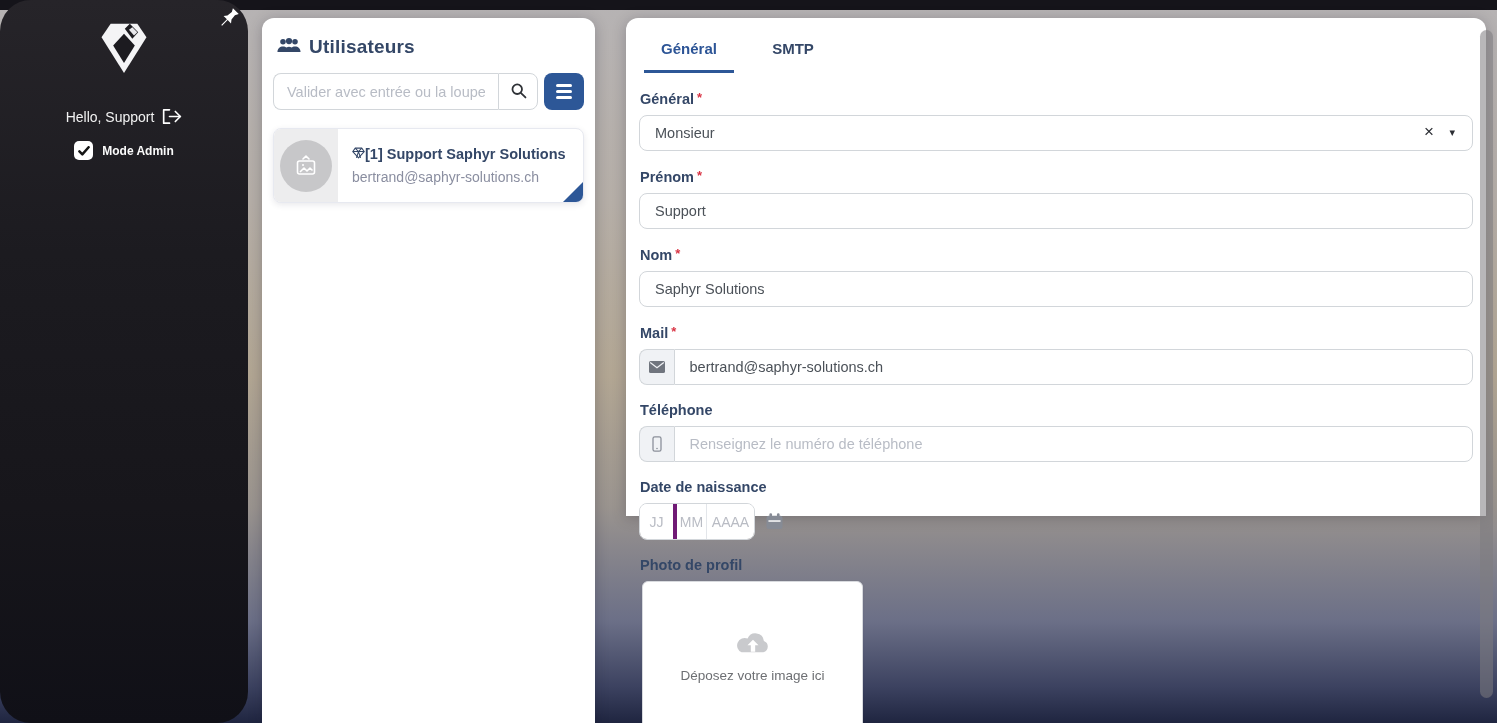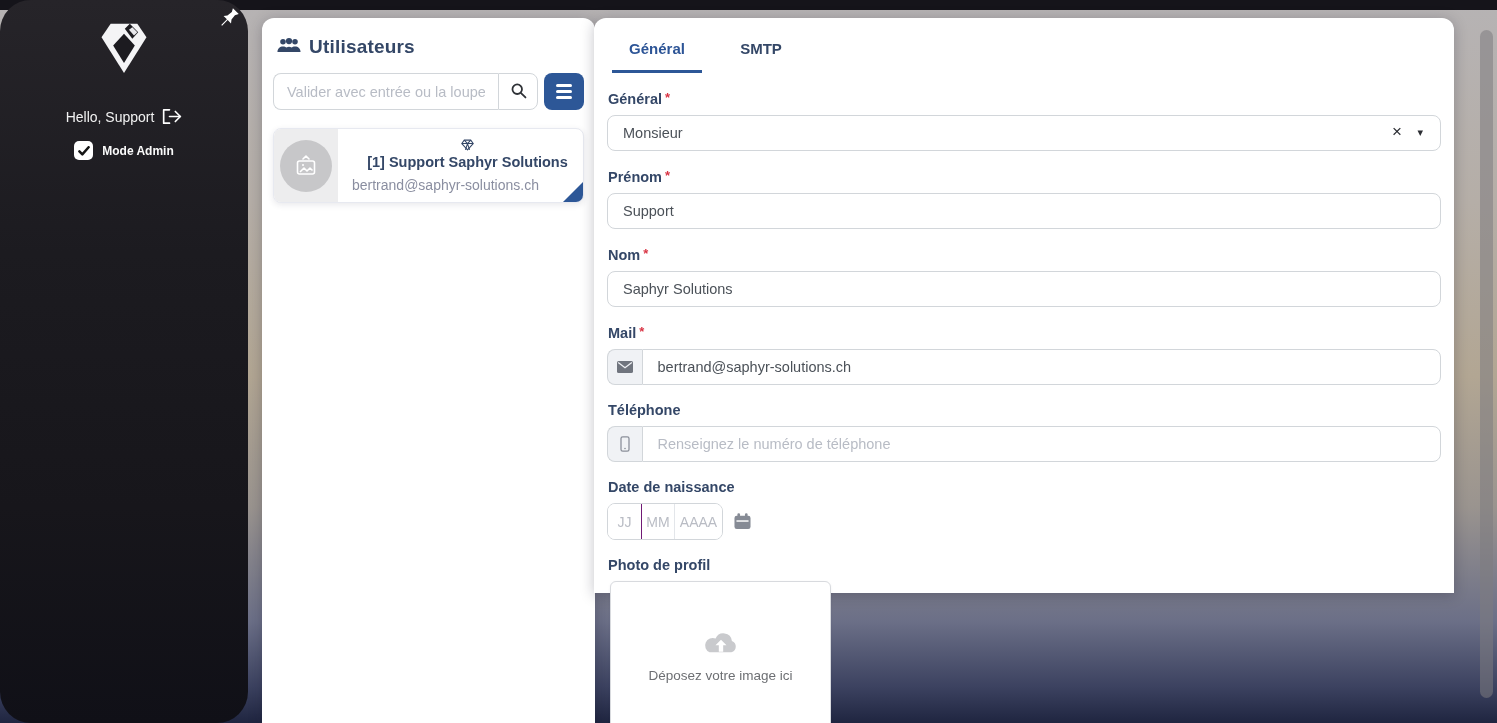--- a/index.html
+++ b/index.html
@@ -78,29 +78,29 @@
     border:1px solid #e7e9f0; border-radius:8px;
     box-shadow:0 2px 6px rgba(40,40,70,.10);
     display:flex; overflow:hidden; cursor:pointer; background:#fff;
   }
   .avatar-strip { width:64px; background:#ededee; display:flex; align-items:center; justify-content:center; }
   .avatar-circle {
     width:52px; height:52px; border-radius:50%; background:#c7c7c9;
     display:flex; align-items:center; justify-content:center;
   }
   .user-card-body { flex:1; display:flex; flex-direction:column; justify-content:center; padding-left:14px; gap:7px; }
-  .user-card-title { display:flex; align-items:center; font-size:14.5px; font-weight:700; color:#344767;flex-direction:column; }
+  .user-card-title { display:flex; align-items:center; font-size:14.5px; font-weight:700; color:#344767; }
   .user-card-email { font-size:14px; color:#8a8ea0; }
   .card-fold {
     position:absolute; right:0; bottom:0; width:0; height:0;
     border-left:20px solid transparent; border-bottom:20px solid #2d5797;
   }
 
   
-  .detail-panel { left:594px; width:860px; height:575px; padding:14px 12px 0 12px; }
+  .detail-panel { left:626px; width:860px; height:498px; padding:14px 12px 0 12px; }
   .tabs { display:flex; padding-left:6px; }
   .tab {
     width:90px; text-align:center; padding:8px 0 13px;
     font-size:15px; font-weight:700; color:#344767; cursor:pointer;
     border-bottom:3px solid transparent; margin-right:14px;
   }
   .tab.active { color:#2c5496; border-bottom-color:#2d5797; }
 
   .form { padding:0 1px; }
   .field-label {
@@ -138,21 +138,21 @@
   .date-row { display:flex; align-items:center; margin-bottom:0; }
   .date-group {
     display:inline-flex; border:1px solid #d2d6da; border-radius:8px; overflow:hidden; height:37px;
   }
   .date-cell {
     border:none; outline:none; text-align:center; font-size:14px; color:#4b5158;
     font-family:"Liberation Sans", sans-serif; background:#fff;
   }
   .date-cell::placeholder { color:#b9bcc4; }
   .date-cell.d { width:33px; }
-  .date-cell.m { width:33px; border-left:1px solid #701a75; }
+  .date-cell.m { width:33px; border-left:4px solid #701a75; }
   .date-cell.y { width:48px; border-left:1px solid #e3e6ea; }
   .calendar-btn { margin-left:11px; width:17px; height:17px; cursor:pointer; }
 
   .dropzone {
     margin:8px 0 0 3px; width:221px; height:150px;
     border:1px solid #d8dade; border-radius:6px; background:#fff;
     display:flex; flex-direction:column; align-items:center; justify-content:center;
     cursor:pointer; box-shadow:0 1px 3px rgba(40,40,70,.06);
   }
   .dropzone-text { margin-top:7px; font-size:13.5px; color:#6d6f73; }

